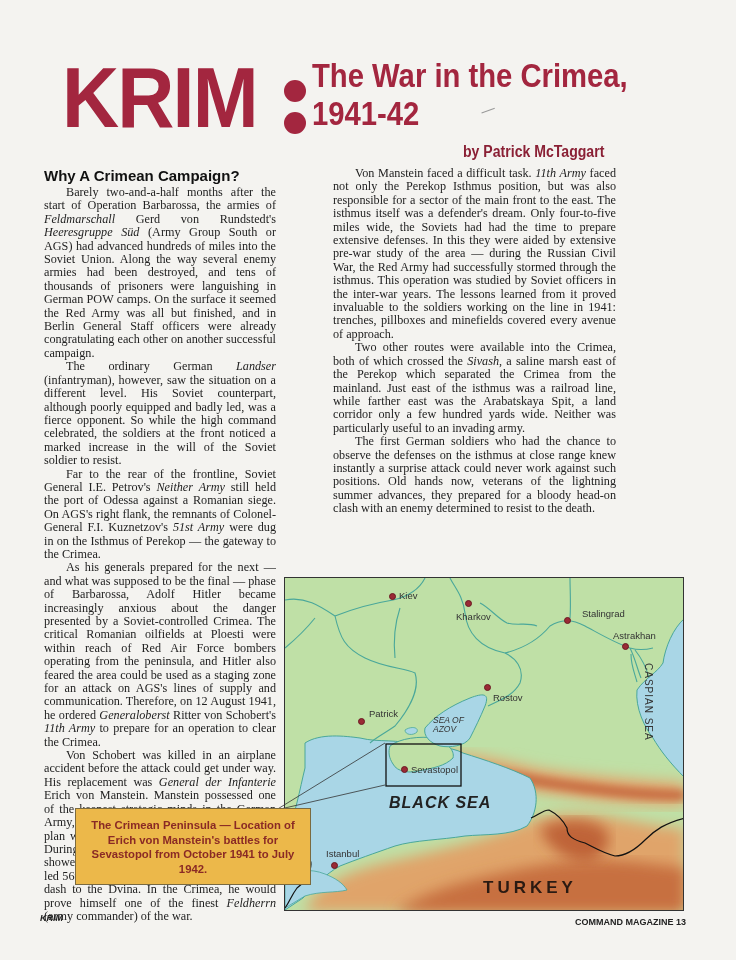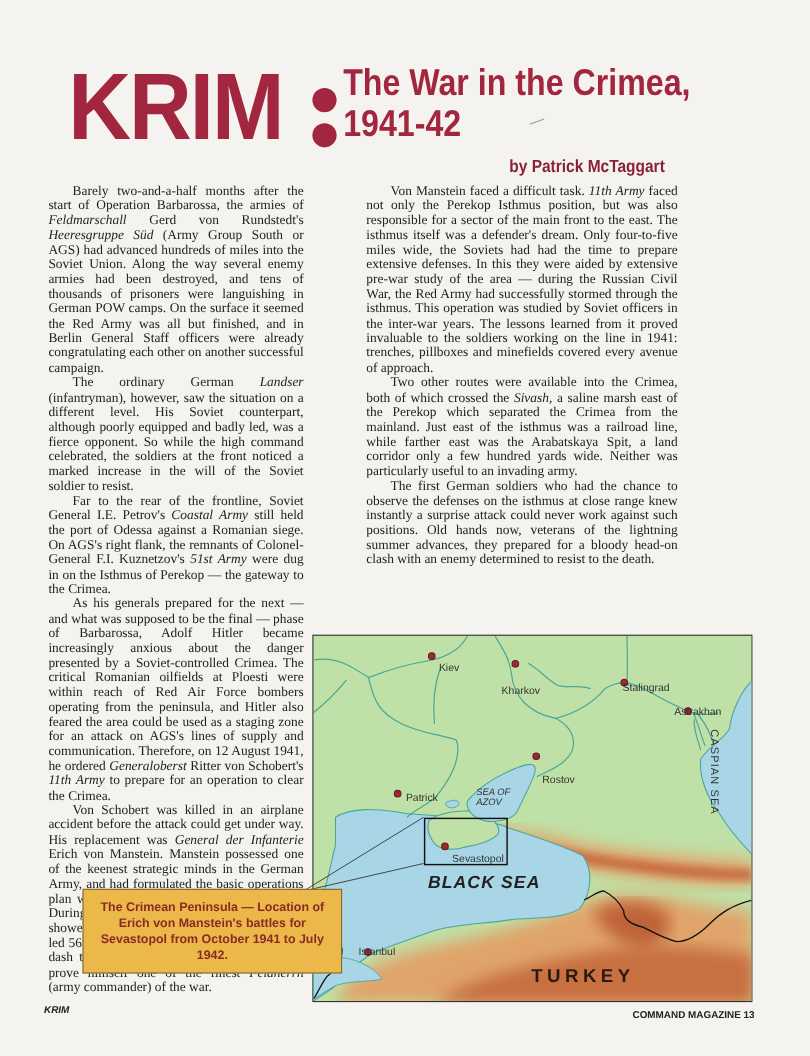--- a/index.html
+++ b/index.html
@@ -44,21 +44,21 @@
   }
   .col p { text-indent: 22px; }
   em { font-style: italic; }
 
   .map {
     position: absolute; left: 284px; top: 577px; width: 400px; height: 334px;
     border: 1.5px solid #333; overflow: hidden; background: #bfe0a6;
   }
   .map svg { position: absolute; left: 0; top: 0; }
   .city { position: absolute; font-family: "Liberation Sans", sans-serif; font-size: 9.5px;
-    color: #333; white-space: nowrap; margin-top: 12px; }
+    color: #333; white-space: nowrap; }
   .dot { position: absolute; width: 7px; height: 7px; border-radius: 50%; background: #9a2a35;
     border: 1px solid #6a1a22; }
   .sea-label { position: absolute; font-family: "Liberation Sans", sans-serif; color: #222; }
   .black-sea { left: 104px; top: 216px; font-size: 16px; font-weight: bold; font-style: italic; letter-spacing: 1px; }
   .azov { left: 148px; top: 138px; font-size: 8.5px; font-style: italic; line-height: 9px; text-align: left; color: #333; }
   .caspian { left: 358px; top: 85px; font-size: 10px; writing-mode: vertical-rl; letter-spacing: 1px; color: #333; }
   .turkey { left: 198px; top: 300px; font-size: 17px; font-weight: bold; letter-spacing: 4px; color: #2a1a12; }
 
   .caption {
     position: absolute; left: 40px; top: 808px; width: 236px; height: 77px;
@@ -82,24 +82,25 @@
     <span style="top:40px"></span>
 </div>
 <div class="title-sub">
   <div>The War in the Crimea,</div>
   <div>1941-42</div>
 </div>
 <div class="scribble"></div>
 <div class="byline">by Patrick McTaggart</div>
 
 <div class="col col-left">
+  <h2>Why A Crimean Campaign?</h2>
   <div>
       <p>Barely two-and-a-half months after the start of Operation Barbarossa, the armies of <em>Feldmarschall</em> Gerd von Rundstedt's <em>Heeresgruppe Süd</em> (Army Group South or AGS) had advanced hundreds of miles into the Soviet Union. Along the way several enemy armies had been destroyed, and tens of thousands of prisoners were languishing in German POW camps. On the surface it seemed the Red Army was all but finished, and in Berlin General Staff officers were already congratulating each other on another successful campaign.</p>
       <p>The ordinary German <em>Landser</em> (infantryman), however, saw the situation on a different level. His Soviet counterpart, although poorly equipped and badly led, was a fierce opponent. So while the high command celebrated, the soldiers at the front noticed a marked increase in the will of the Soviet soldier to resist.</p>
-      <p>Far to the rear of the frontline, Soviet General I.E. Petrov's <em>Coastal Army</em> still held the port of Odessa against a Romanian siege. On AGS's right flank, the remnants of Colonel-General F.I. Kuznetzov's <em>51st Army</em> were dug in on the Isthmus of Perekop — the gateway to the Crimea.</p>
+      <p>Far to the rear of the frontline, Soviet General I.E. Petrov's <em>Neither Army</em> still held the port of Odessa against a Romanian siege. On AGS's right flank, the remnants of Colonel-General F.I. Kuznetzov's <em>51st Army</em> were dug in on the Isthmus of Perekop — the gateway to the Crimea.</p>
       <p>As his generals prepared for the next — and what was supposed to be the final — phase of Barbarossa, Adolf Hitler became increasingly anxious about the danger presented by a Soviet-controlled Crimea. The critical Romanian oilfields at Ploesti were within reach of Red Air Force bombers operating from the peninsula, and Hitler also feared the area could be used as a staging zone for an attack on AGS's lines of supply and communication. Therefore, on 12 August 1941, he ordered <em>Generaloberst</em> Ritter von Schobert's <em>11th Army</em> to prepare for an operation to clear the Crimea.</p>
       <p>Von Schobert was killed in an airplane accident before the attack could get under way. His replacement was <em>General der Infanterie</em> Erich von Manstein. Manstein possessed one of the keenest strategic minds in the German Army, and had formulated the basic operations plan which led to the fall of France in 1940. During the opening stages of Barbarossa, he showed his grasp of mechanized warfare as he led 56th Panzer Corps on an amazing 200-mile dash to the Dvina. In the Crimea, he would prove himself one of the finest <em>Feldherrn</em> (army commander) of the war.</p>
     </div>
 </div>
 
 <div class="col col-right">
   <div>
       <p>Von Manstein faced a difficult task. <em>11th Army</em> faced not only the Perekop Isthmus position, but was also responsible for a sector of the main front to the east. The isthmus itself was a defender's dream. Only four-to-five miles wide, the Soviets had had the time to prepare extensive defenses. In this they were aided by extensive pre-war study of the area — during the Russian Civil War, the Red Army had successfully stormed through the isthmus. This operation was studied by Soviet officers in the inter-war years. The lessons learned from it proved invaluable to the soldiers working on the line in 1941: trenches, pillboxes and minefields covered every avenue of approach.</p>
       <p>Two other routes were available into the Crimea, both of which crossed the <em>Sivash</em>, a saline marsh east of the Perekop which separated the Crimea from the mainland. Just east of the isthmus was a railroad line, while farther east was the Arabatskaya Spit, a land corridor only a few hundred yards wide. Neither was particularly useful to an invading army.</p>
       <p>The first German soldiers who had the chance to observe the defenses on the isthmus at close range knew instantly a surprise attack could never work against such positions. Old hands now, veterans of the lightning summer advances, they prepared for a bloody head-on clash with an enemy determined to resist to the death.</p>
@@ -159,21 +160,21 @@
   <div>
     <span class="dot" style="left:104px;top:15px"></span>
     <span class="city" style="left:114px;top:12px">Kiev</span>
   </div>
   <div>
     <span class="dot" style="left:180px;top:22px"></span>
     <span class="city" style="left:171px;top:33px">Kharkov</span>
   </div>
   <div>
     <span class="dot" style="left:279px;top:39px"></span>
-    <span class="city" style="left:281px;top:30px">Stalingrad</span>
+    <span class="city" style="left:297px;top:30px">Stalingrad</span>
   </div>
   <div>
     <span class="dot" style="left:337px;top:65px"></span>
     <span class="city" style="left:328px;top:52px">Astrakhan</span>
   </div>
   <div>
     <span class="dot" style="left:199px;top:106px"></span>
     <span class="city" style="left:208px;top:114px">Rostov</span>
   </div>
   <div>

